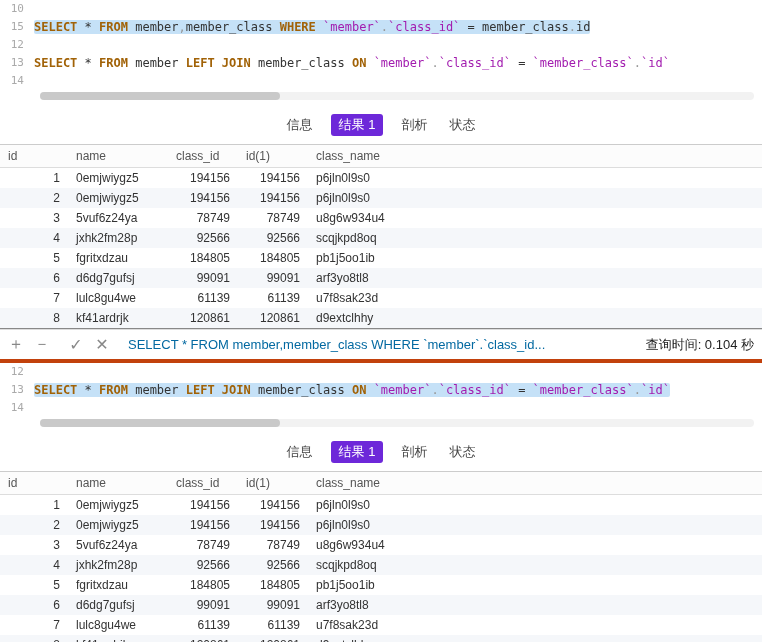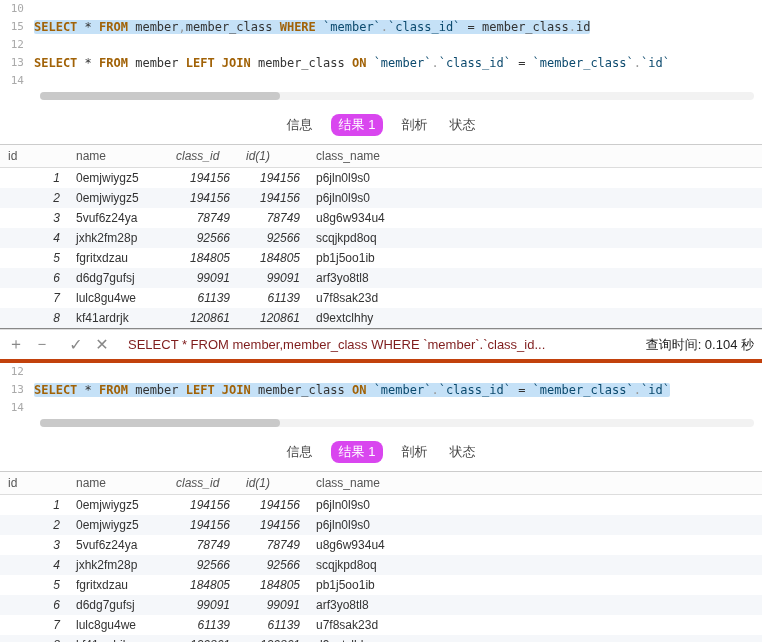--- a/index.html
+++ b/index.html
@@ -6,36 +6,36 @@
 body { font-family: -apple-system, "Helvetica Neue", Arial, sans-serif; font-size: 12px; color: #333; background: #fff; width: 762px; }
 .section { border-bottom: 4px solid #c2410c; }
 .editor { padding: 0 0 4px 0; position: relative; }
 .code-line { display: flex; height: 18px; line-height: 18px; }
 .gutter { width: 34px; text-align: right; padding-right: 10px; color: #aaa; font-size: 11px; font-family: Menlo, Consolas, monospace; user-select: none; }
 .code { font-family: Menlo, Consolas, monospace; font-size: 12px; white-space: pre; flex: 1; }
 .highlight { background: #c5e1f7; border-radius: 2px; }
 .kw { color: #a16207; font-weight: bold; }
 .nm { color: #333; }
 .punct { color: #999; }
-.ticks { color: #0c4a6e; }
+.ticks { color: #a21caf; }
 .hscroll { height: 8px; margin: 2px 8px 2px 40px; background: #f2f2f2; border-radius: 4px; position: relative; }
 .hscroll .thumb { position: absolute; left: 0; top: 0; height: 8px; width: 240px; background: #c9c9c9; border-radius: 4px; }
 .tabs { display: flex; justify-content: center; gap: 14px; padding: 8px 0; font-size: 13px; }
 .tab { color: #444; cursor: pointer; padding: 2px 4px; }
-.tab.active { background: #d946ef; color: #fff; border-radius: 8px; padding: 2px 8px; }
+.tab.active { background: #6d28d9; color: #fff; border-radius: 3px; padding: 2px 8px; }
 .grid { width: 100%; border-top: 1px solid #ccc; border-bottom: 1px solid #888; }
 .grid table { width: 100%; border-collapse: collapse; table-layout: fixed; }
 .grid th { text-align: left; font-weight: 400; color: #555; padding: 4px 8px; border-bottom: 1px solid #ddd; font-size: 12px; background: #fcfcfc; }
 .grid td { padding: 3px 8px; font-size: 12px; white-space: nowrap; overflow: hidden; text-overflow: ellipsis; }
 .grid tr.alt td { background: #f5f7fa; }
-.num { text-align: right; font-style: italic; }
+.num { text-align: right; }
 .statusbar { display: flex; align-items: center; padding: 4px 8px; gap: 10px; border-top: 1px solid #ddd; }
 .statusbar .icons { display: flex; gap: 10px; color: #888; font-size: 16px; align-items: center; }
 .statusbar .icons .grp2 { margin-left: 8px; }
-.statusbar .stmt { flex: 1; font-size: 13px; color: #7f1d1d; padding: 0 8px; white-space: nowrap; overflow: hidden; text-overflow: ellipsis; }
+.statusbar .stmt { flex: 1; font-size: 13px; color: #0369a1; padding: 0 8px; white-space: nowrap; overflow: hidden; text-overflow: ellipsis; }
 .statusbar .timing { font-size: 13px; color: #222; white-space: nowrap; }
 .col-idx { width: 30px; }
 .col-rownum { width: 38px; }
 .col-name { width: 100px; }
 .col-classid { width: 70px; }
 .col-id1 { width: 70px; }
 .col-classname { width: 120px; }
 .ibtn { cursor: pointer; display: inline-flex; width: 16px; justify-content: center; }
 </style>
 </head>

